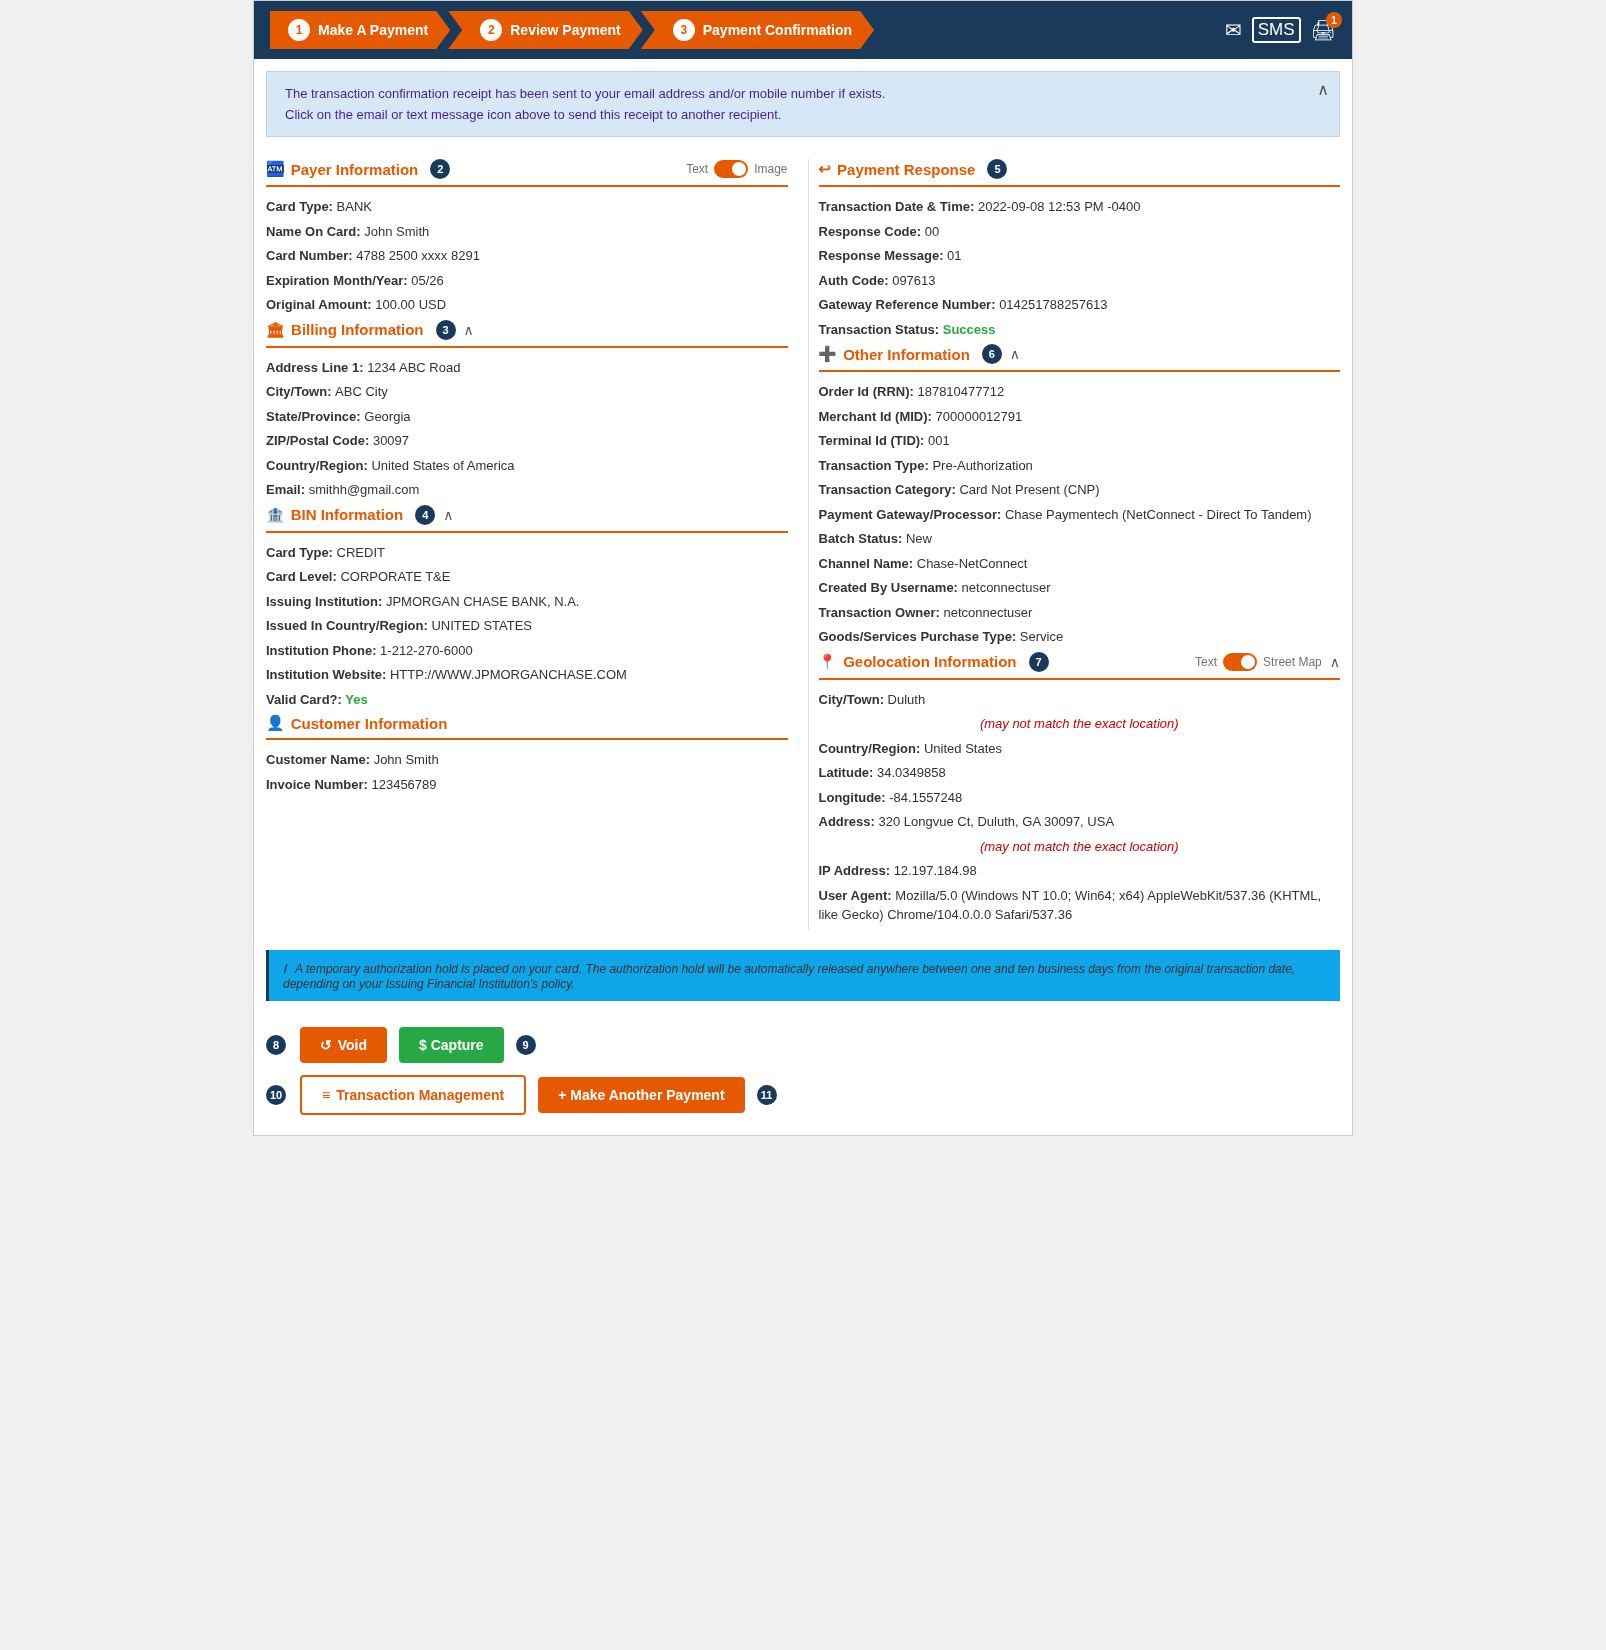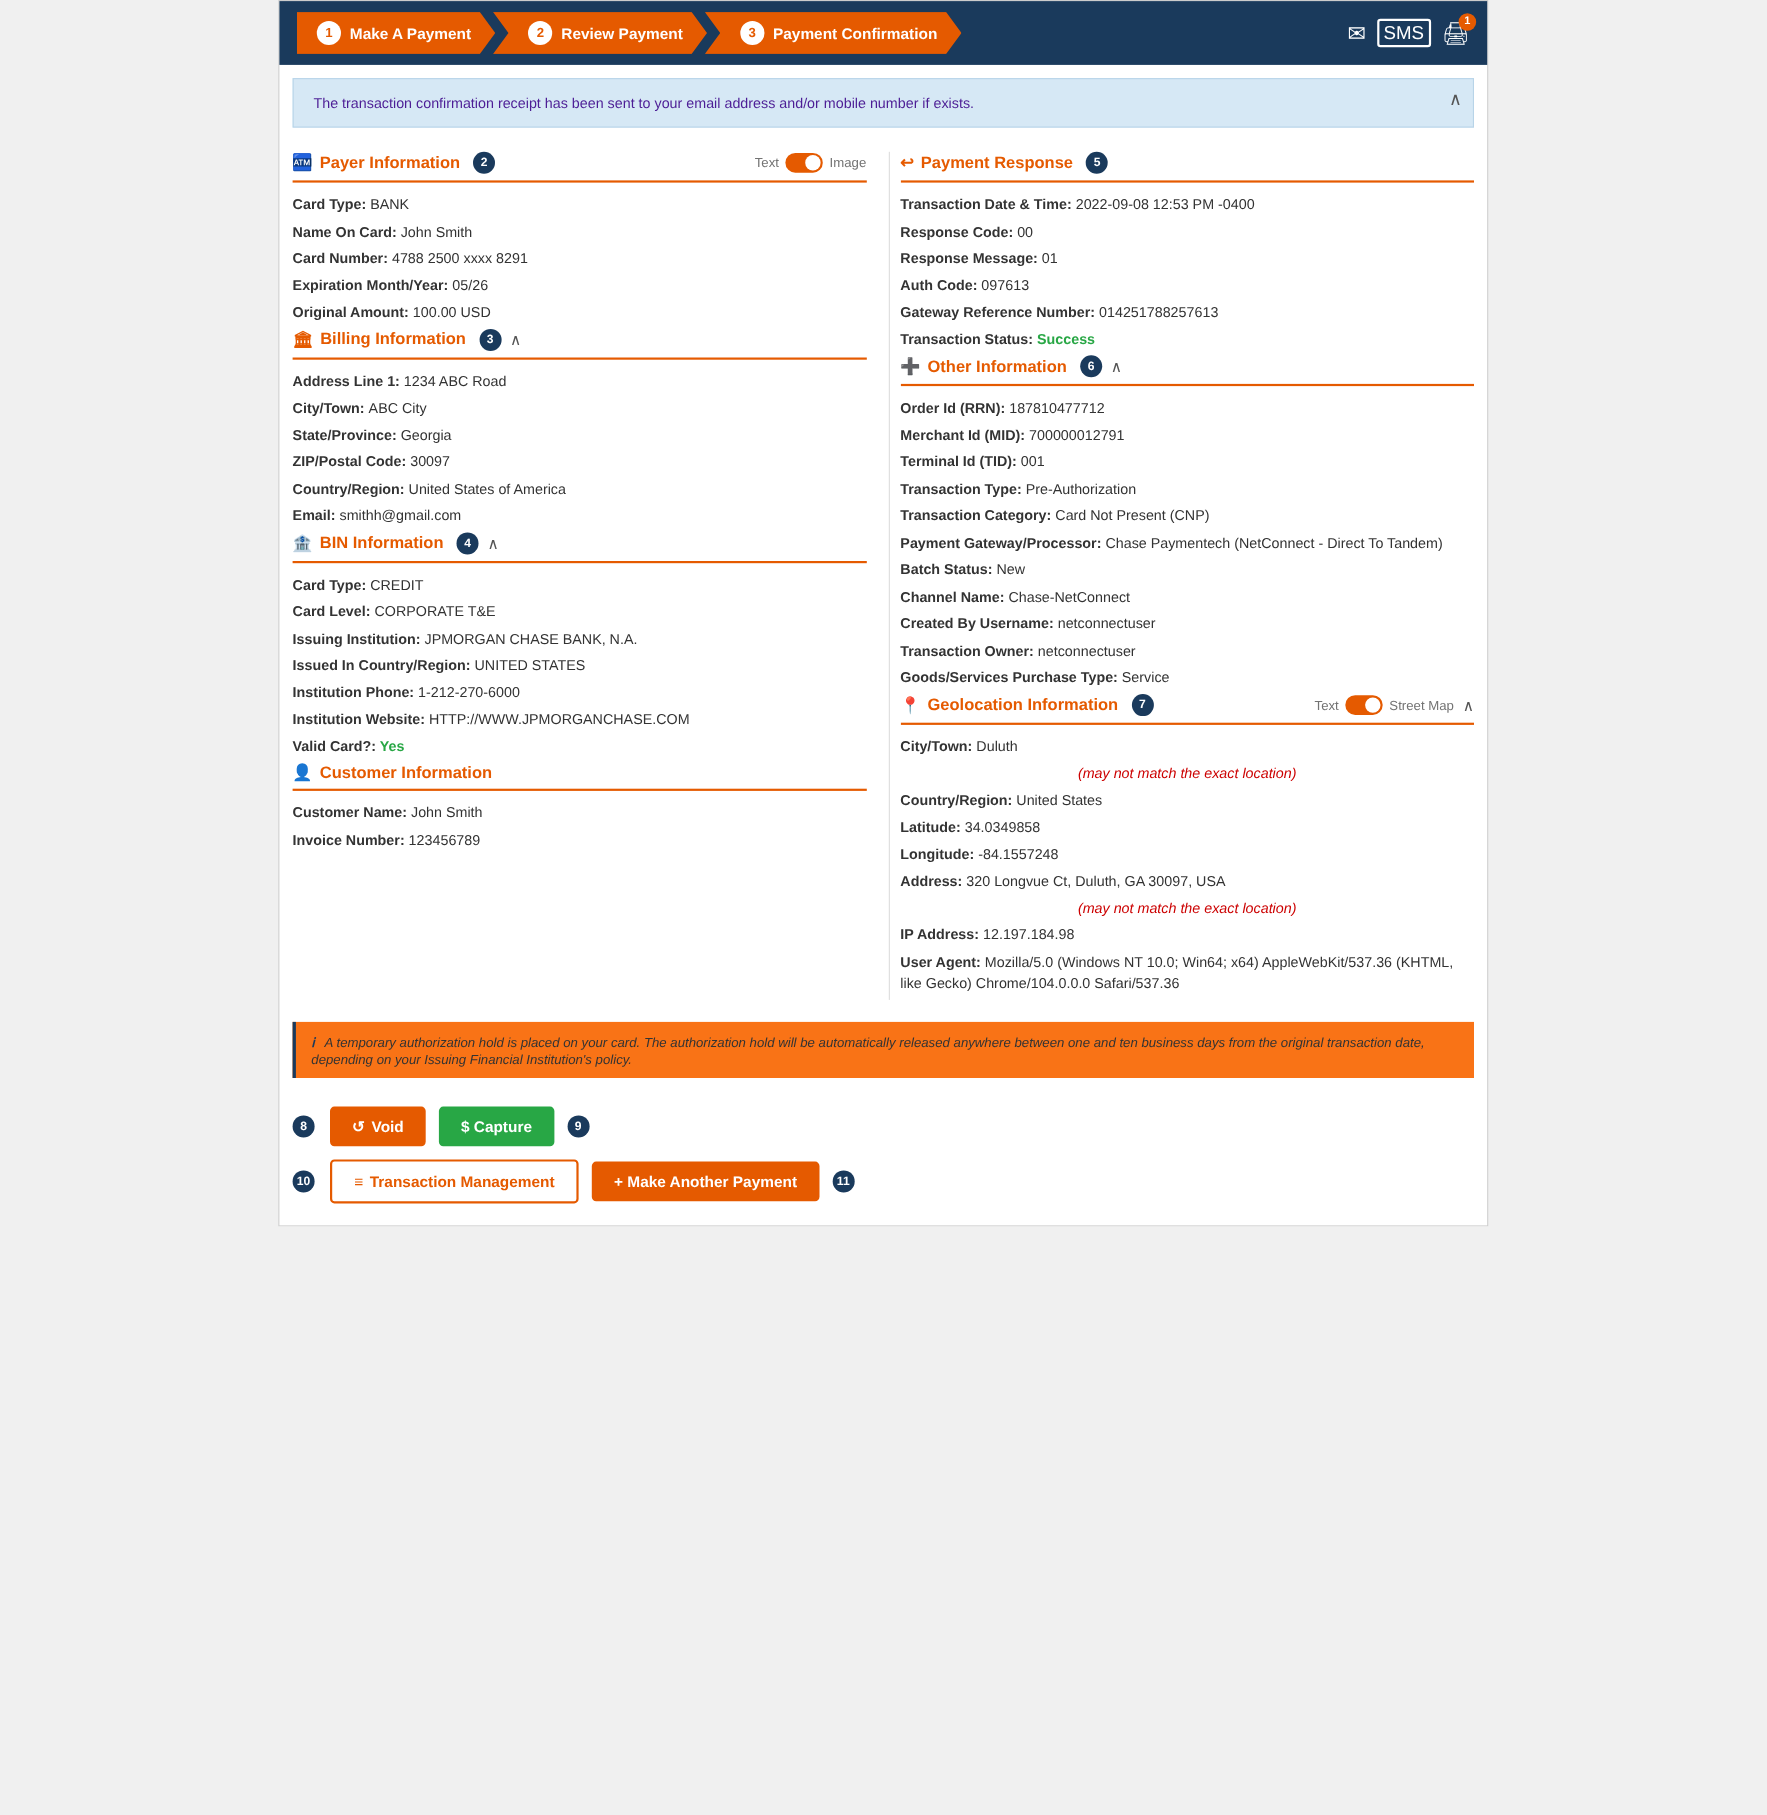--- a/index.html
+++ b/index.html
@@ -52,21 +52,21 @@
     .buttons-area { padding: 16px 12px 8px; }
     .action-row { display: flex; align-items: center; gap: 12px; margin-bottom: 12px; }
     .btn { display: inline-flex; align-items: center; gap: 6px; padding: 10px 20px; font-size: 14px; font-weight: bold; border-radius: 4px; cursor: pointer; border: none; }
     .btn-void { background: #e55a00; color: #fff; }
     .btn-capture { background: #28a745; color: #fff; }
     .btn-transaction { background: #fff; color: #e55a00; border: 2px solid #e55a00; }
     .btn-make-payment { background: #e55a00; color: #fff; }
     .btn-num { background: #1a3a5c; color: #fff; border-radius: 50%; width: 20px; height: 20px; display: inline-flex; align-items: center; justify-content: center; font-size: 11px; font-weight: bold; margin-right: 2px; }
 
     
-    .info-note { background: #f97316; border-left: 3px solid #1a3a5c; padding: 10px 14px; margin: 10px 12px; font-size: 12px; font-style: italic; color: #333; }
+    .info-note { background: #0ea5e9; border-left: 3px solid #1a3a5c; padding: 10px 14px; margin: 10px 12px; font-size: 12px; font-style: italic; color: #333; }
     .info-note-icon { color: #1a3a5c; margin-right: 6px; font-weight: bold; }
   </style>
 </head>
 <body>
 
 <div class="outer-wrapper">
 
   <div class="step-bar">
     <div class="steps">
       <div class="step step-1">
@@ -88,20 +88,21 @@
       <div class="header-icon" style="position:relative;">
         🖨
         <span class="badge-num">1</span>
       </div>
     </div>
   </div>
 
   <div class="info-banner">
     <button class="collapse-btn">∧</button>
     <p>The transaction confirmation receipt has been sent to your email address and/or mobile number if exists.</p>
+    <p>Click on the email or text message icon above to send this receipt to another recipient.</p>
   </div>
 
   <div class="main-content">
 
     <div class="left-col">
 
       <div>
         <div class="section-header">
           <span class="section-title">
             <span>🏧</span>

